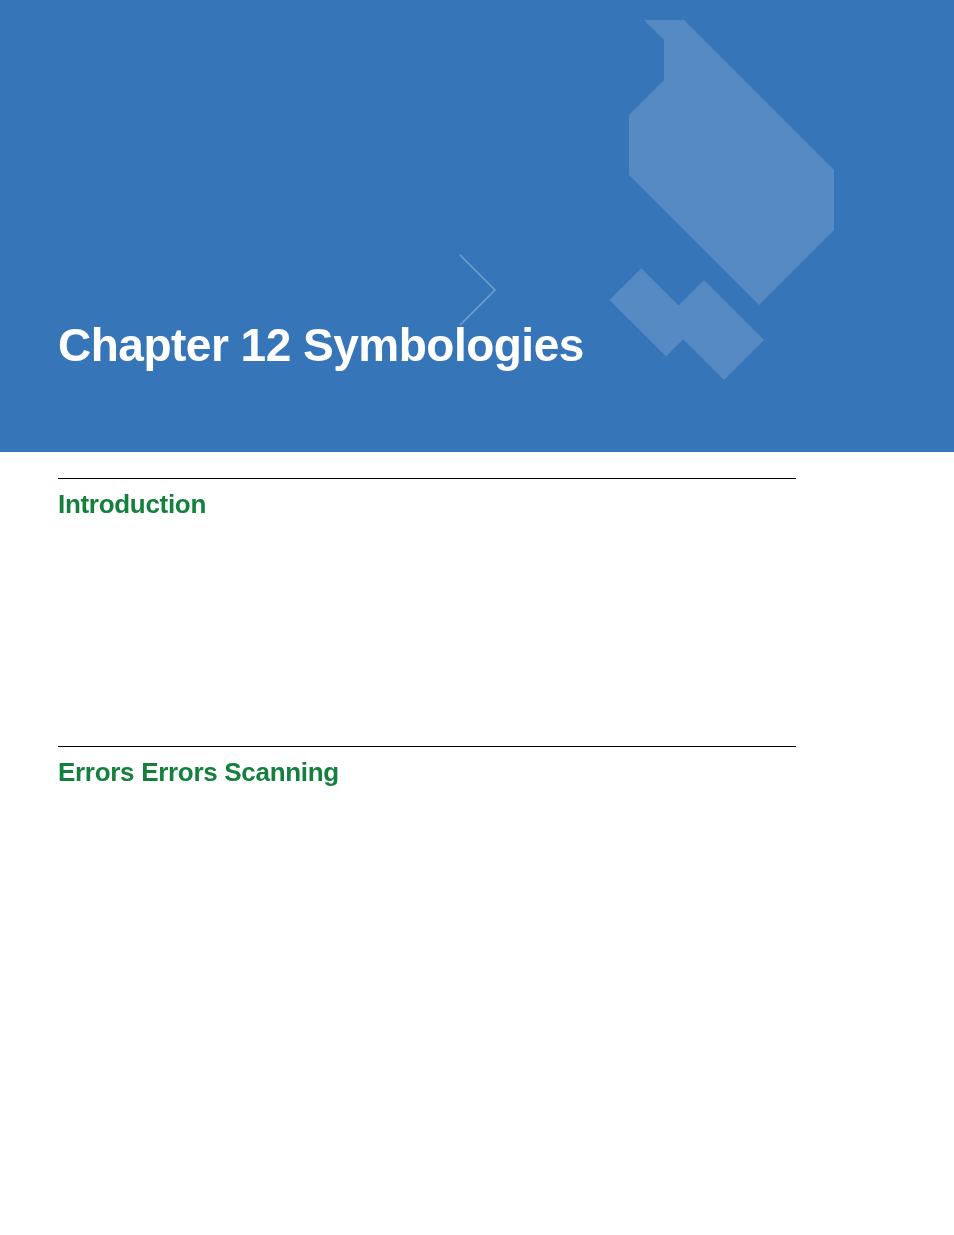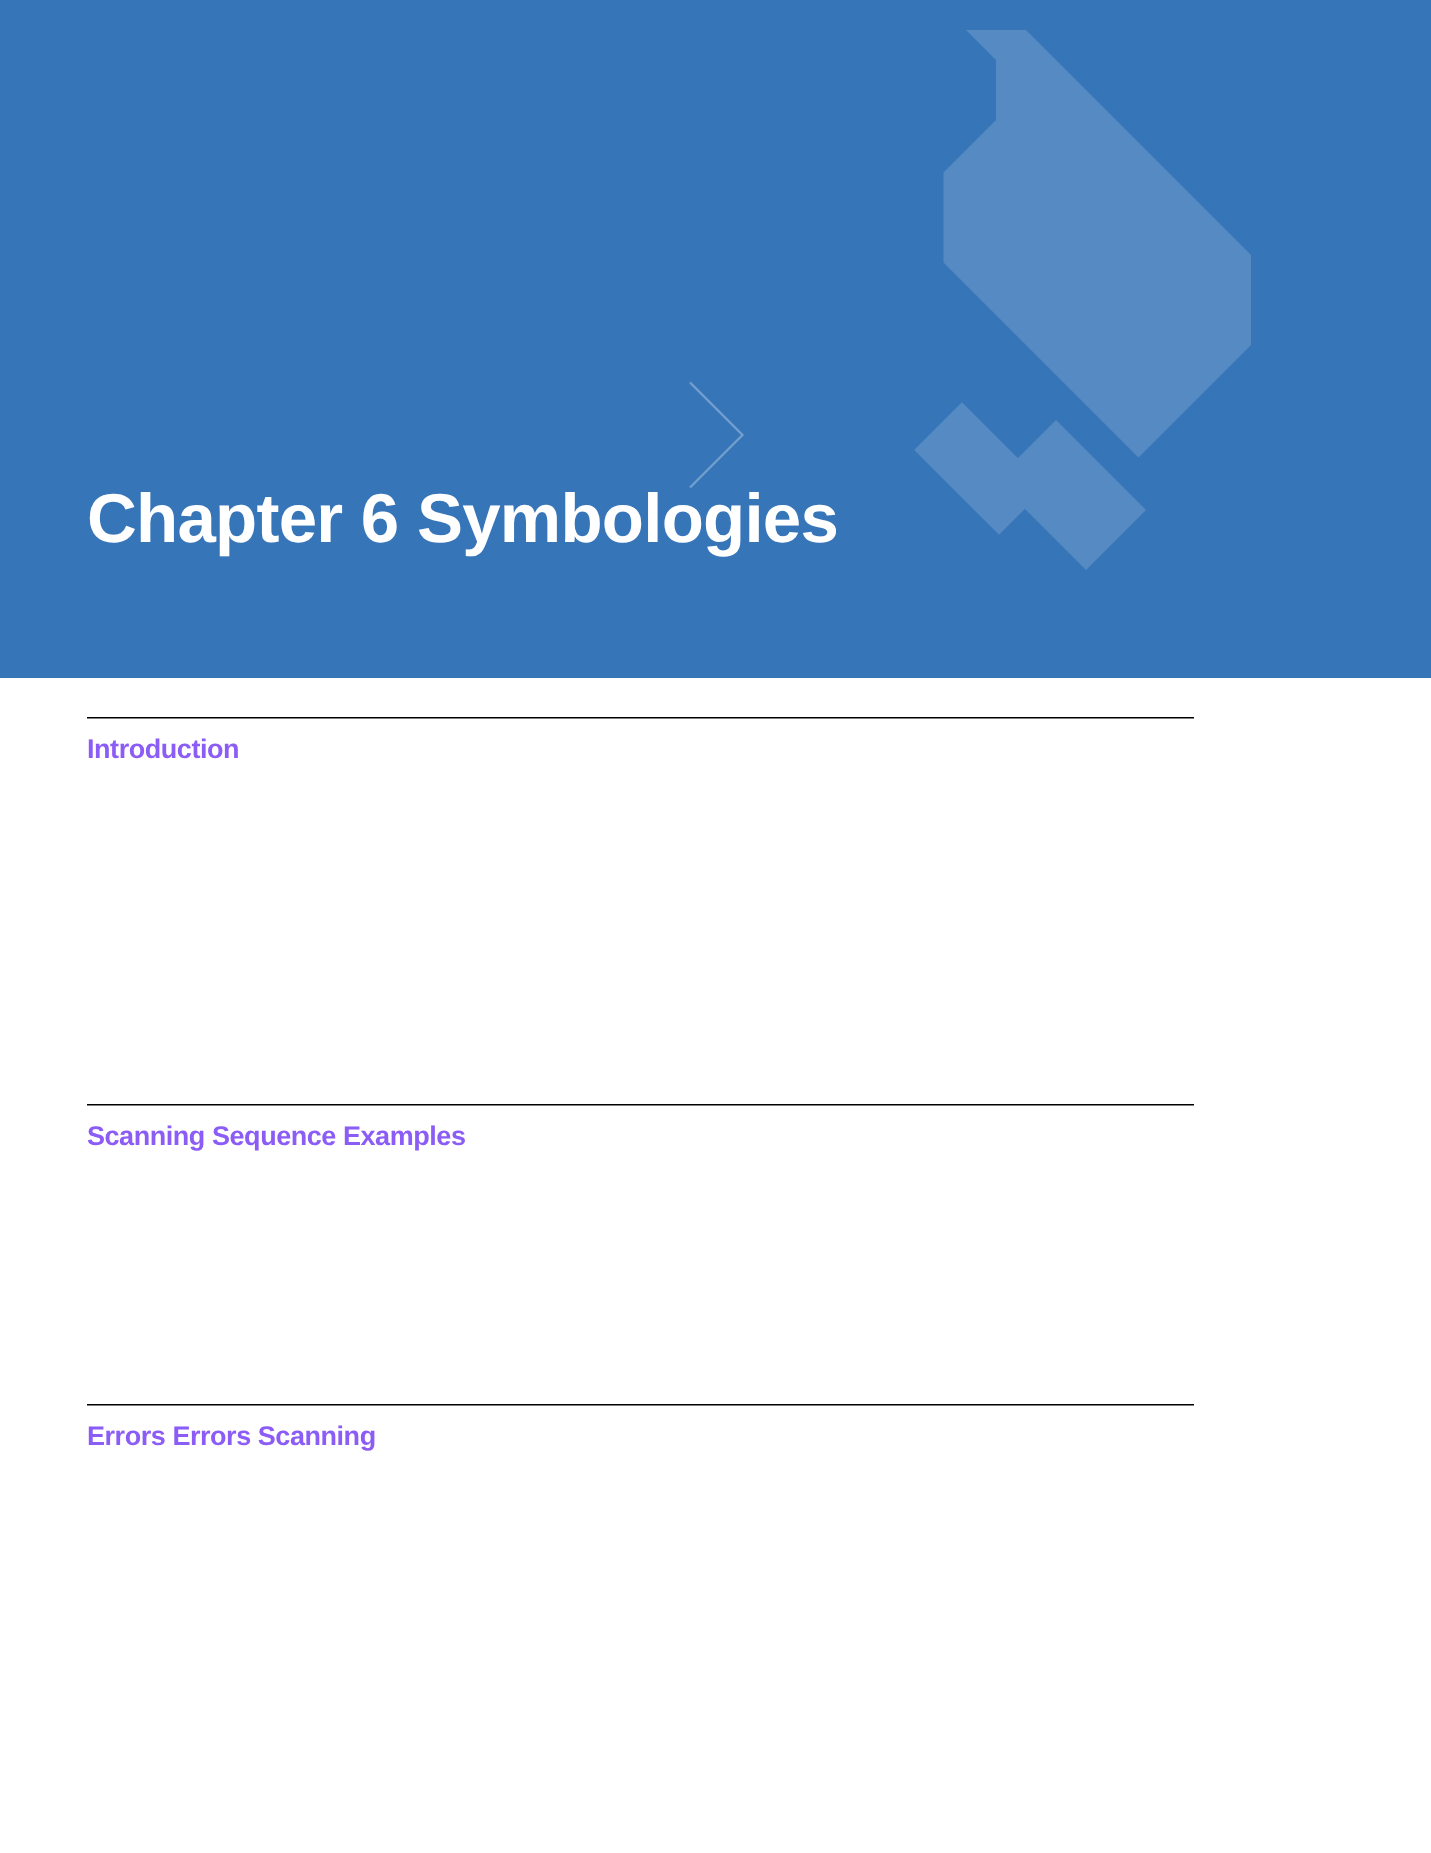--- a/index.html
+++ b/index.html
@@ -62,23 +62,23 @@
   .section {
     margin-top: 26px;
   }
   .rule {
     border: none;
     border-top: 1.5px solid #000000;
     width: 738px;
     margin: 0;
   }
   .section-heading {
-    font-size: 18px;
+    font-size: 26px;
     font-weight: 700;
-    color: #8b5cf6;
+    color: #15803d;
     margin-top: 10px;
     letter-spacing: -0.3px;
   }
   .gap-intro { height: 200px; }
   .gap-seq { height: 142px; }
 </style>
 </head>
 <body>
 
 <div class="banner">
@@ -90,35 +90,30 @@
         <polygon points="130,260 190,320 150,360 90,300"></polygon>
         <rect x="40" y="270" width="80" height="45" transform="rotate(45 80 292)"></rect>
       </g>
     </svg>
   </div>
   <div class="chevron">
     <svg viewBox="0 0 50 80">
       <polyline points="5,5 40,40 5,75" fill="none" stroke="#ffffff" stroke-width="1.5"></polyline>
     </svg>
   </div>
-  <h1 class="chapter-title">Chapter 6  Symbologies</h1>
+  <h1 class="chapter-title">Chapter 12  Symbologies</h1>
 </div>
 
 <div class="content">
 
   <div class="section">
     <hr class="rule">
     <h2 class="section-heading">Introduction</h2>
     <div class="gap-intro"></div>
   </div>
 
-  <div class="section">
-    <hr class="rule">
-    <h2 class="section-heading">Scanning Sequence Examples</h2>
-    <div class="gap-seq"></div>
-  </div>
 
   <div class="section">
     <hr class="rule">
     <h2 class="section-heading">Errors Errors Scanning</h2>
   </div>
 
 </div>
 
 </body></html>

